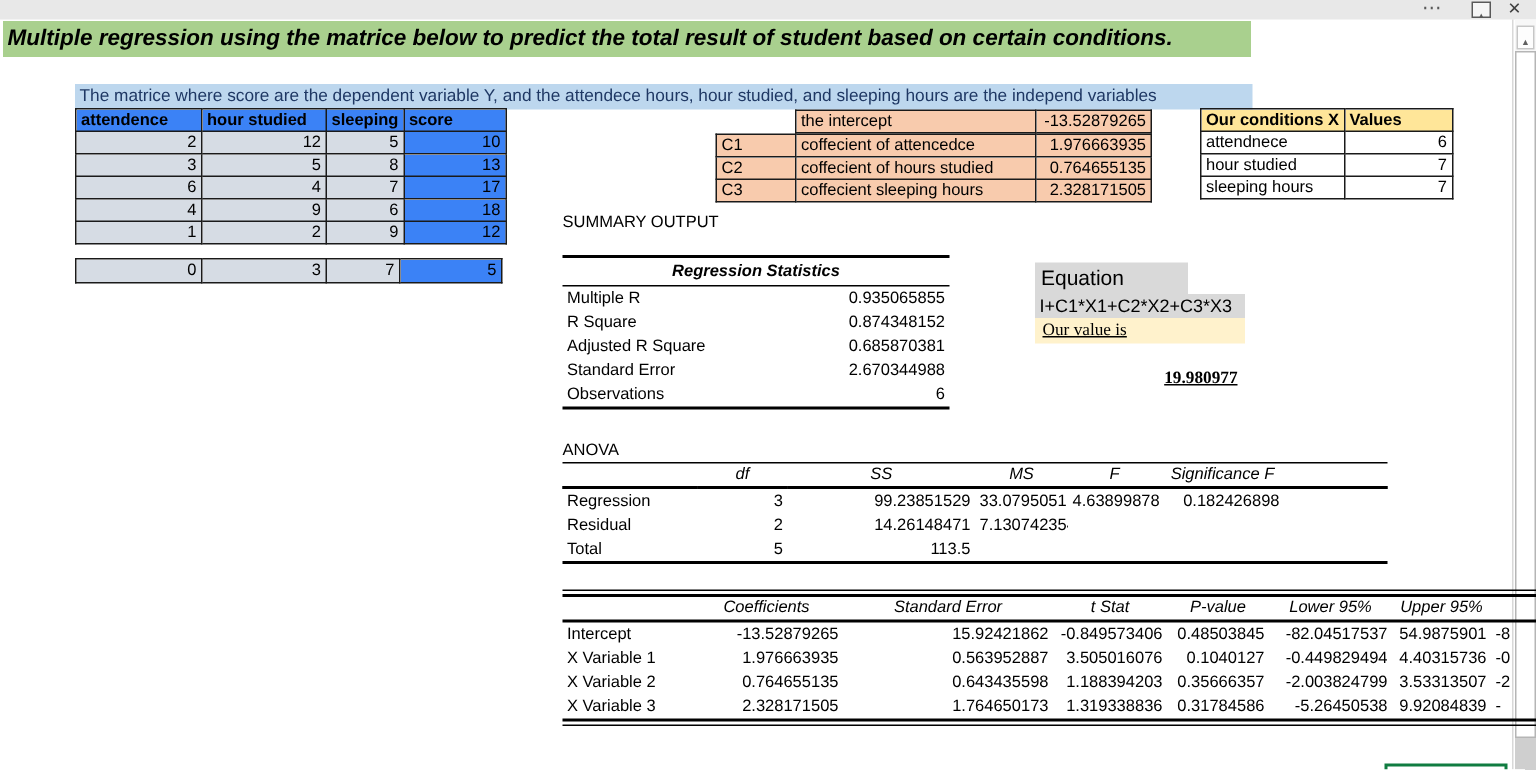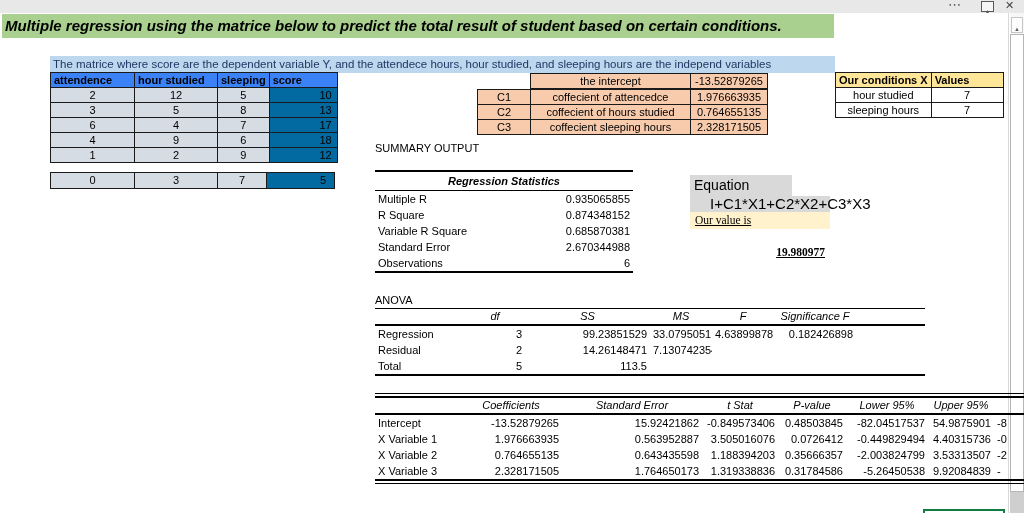--- a/index.html
+++ b/index.html
@@ -20,25 +20,25 @@
   
   .title{position:absolute;left:2px;top:14px;width:832px;height:24px;background:#a9d08e;
          font-size:15px;font-weight:700;font-style:italic;line-height:24px;padding-left:3px;
          white-space:nowrap;overflow:hidden;box-sizing:border-box;}
   .subtitle{position:absolute;left:50px;top:56px;width:785px;height:17px;background:#bdd7ee;
             font-size:11.5px;line-height:17px;color:#1f3864;padding-left:3px;white-space:nowrap;
             overflow:hidden;box-sizing:border-box;}
   
   table{border-collapse:collapse;table-layout:fixed;position:absolute;font-size:11px;}
   td,th{white-space:nowrap;overflow:hidden;padding:0 3px;}
-  .grid td,.grid th{border:1px solid #1a1a1a;height:14px;line-height:14px;text-align:center;}
+  .grid td,.grid th{border:1px solid #1a1a1a;height:14px;line-height:14px;}
   .grid th{font-weight:700;text-align:left;background:#3b82f6;}
   .al{text-align:left;} .ar{text-align:right;}
   .matrix tbody td{background:#d6dce4;}
-  .matrix tbody td:last-child{background:#0369a1;padding-left:48px;}
+  .matrix tbody td:last-child{background:#3b82f6;padding-left:48px;}
   .lastrow td{height:15px;line-height:15px;}
   .salmon td{background:#f8cbad;}
   .cond th{background:#ffe699;}
   .cond td{background:#ffffff;}
   
   .plainlabel{position:absolute;font-size:11px;}
   .regstats{position:absolute;left:375px;top:170px;width:258px;border-top:2px solid #000;border-bottom:2px solid #000;}
   .rs-title{height:18px;line-height:18px;text-align:center;font-style:italic;font-weight:600;
             font-size:11px;border-bottom:1px solid #000;}
   .regstats table{position:static;width:258px;}
@@ -49,21 +49,21 @@
   .stat td{height:16px;line-height:16px;}
   .anovatab td:last-child,.anovatab th:last-child{padding-right:72px;}
   .coef-wrap{position:absolute;left:375px;top:393px;width:695px;border-top:1px solid #000;}
   .coef-wrap table{position:static;width:695px;border-top:2px solid #000;border-bottom:2px solid #000;margin-top:2px;}
   .thinrule{margin-top:2px;border-top:1px solid #000;height:0;}
   .lo-col{text-align:left;}
   
   .eq-title{position:absolute;left:690px;top:175px;width:102px;height:21px;background:#d9d9d9;
             font-size:14px;line-height:21px;padding-left:4px;box-sizing:border-box;}
   .eq-formula{position:absolute;left:690px;top:196px;width:140px;height:16px;background:#d9d9d9;
-              font-size:15px;line-height:16px;padding-left:20px;box-sizing:border-box;}
+              font-size:12px;line-height:16px;padding-left:3px;box-sizing:border-box;}
   .eq-value{position:absolute;left:690px;top:212px;width:140px;height:17px;background:#fff2cc;
             font-size:11.5px;line-height:17px;display:flex;justify-content:space-between;
             padding:0 5px;box-sizing:border-box;}
   .eq-value span{text-decoration:underline;font-family:Liberation Serif, serif;}
   .eq-value .val{font-weight:600;margin-top:32px;}
   .selbox{position:absolute;left:923px;top:509px;width:82px;height:12px;border:2px solid #107c41;box-sizing:border-box;}
 </style>
 </head>
 <body>
 
@@ -179,32 +179,36 @@
           <td class="ar">0.764655135</td>
         </tr>
         <tr>
           <td class="al">C3</td>
           <td class="al">coffecient sleeping hours</td>
           <td class="ar">2.328171505</td>
         </tr>
       </tbody>
   </table>
 
-  <table class="grid cond" style="left:835px;top:72px;padding-left:42px;">
+  <table class="grid cond" style="left:800px;top:72px;padding-left:42px;">
     <colgroup>
         <col style="width:92px">
         <col style="width:72px">
       </colgroup>
     <thead>
       <tr>
         <th>Our conditions X</th>
         <th>Values</th>
       </tr>
     </thead>
     <tbody>
+        <tr>
+          <td class="al">attendnece</td>
+          <td class="ar">6</td>
+        </tr>
         <tr>
           <td class="al">hour studied</td>
           <td class="ar">7</td>
         </tr>
         <tr>
           <td class="al">sleeping hours</td>
           <td class="ar">7</td>
         </tr>
       </tbody>
   </table>
@@ -220,21 +224,21 @@
       <tbody>
           <tr>
             <td class="al">Multiple R</td>
             <td class="ar">0.935065855</td>
           </tr>
           <tr>
             <td class="al">R Square</td>
             <td class="ar">0.874348152</td>
           </tr>
           <tr>
-            <td class="al">Variable R Square</td>
+            <td class="al">Adjusted R Square</td>
             <td class="ar">0.685870381</td>
           </tr>
           <tr>
             <td class="al">Standard Error</td>
             <td class="ar">2.670344988</td>
           </tr>
           <tr>
             <td class="al">Observations</td>
             <td class="ar">6</td>
           </tr>
@@ -332,21 +336,21 @@
             <td class="ar">0.48503845</td>
             <td class="ar">-82.04517537</td>
             <td class="ar">54.9875901</td>
             <td class="al">-8</td>
           </tr>
           <tr>
             <td class="al">X Variable 1</td>
             <td class="ar">1.976663935</td>
             <td class="ar">0.563952887</td>
             <td class="ar">3.505016076</td>
-            <td class="ar">0.0726412</td>
+            <td class="ar">0.1040127</td>
             <td class="ar">-0.449829494</td>
             <td class="ar">4.40315736</td>
             <td class="al">-0</td>
           </tr>
           <tr>
             <td class="al">X Variable 2</td>
             <td class="ar">0.764655135</td>
             <td class="ar">0.643435598</td>
             <td class="ar">1.188394203</td>
             <td class="ar">0.35666357</td>

